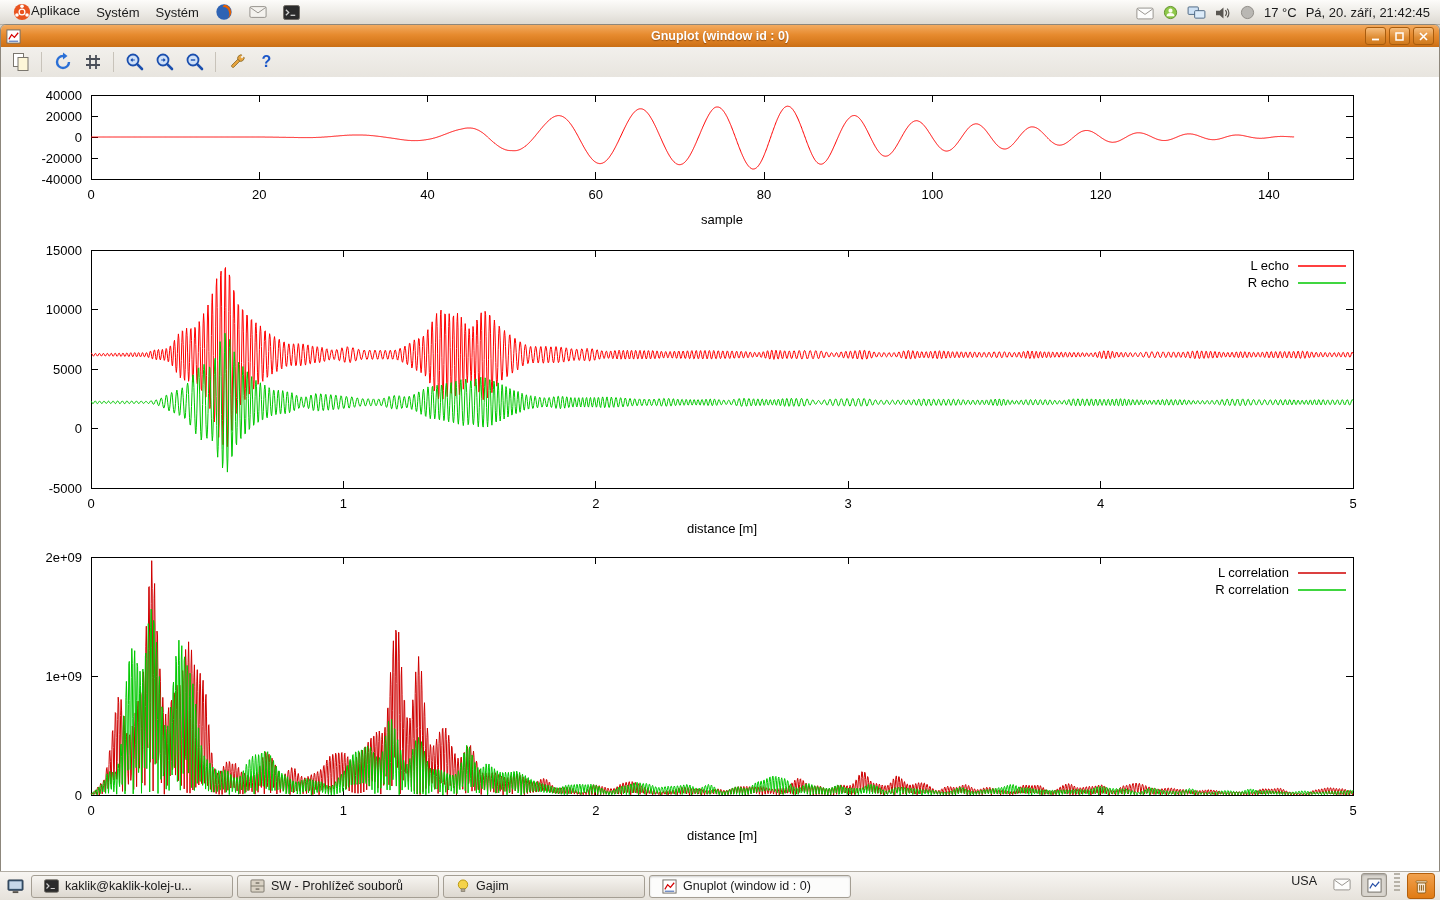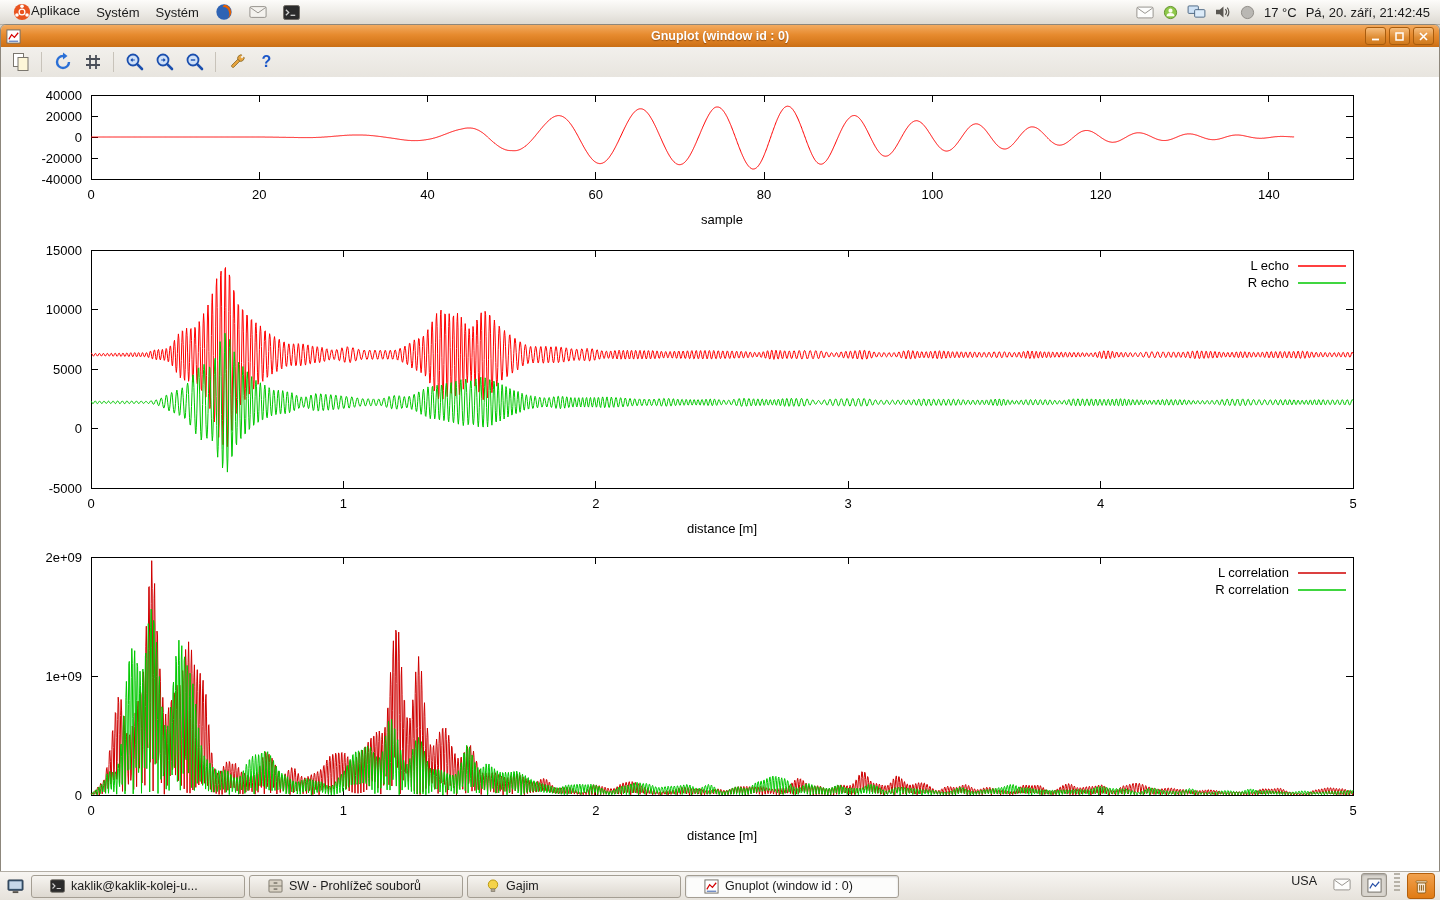--- a/index.html
+++ b/index.html
@@ -10,21 +10,21 @@
   }
   
   #top-panel{
     position:absolute;top:0;left:0;right:0;height:24px;
     background:linear-gradient(#fdfcfa,#eceae5 55%,#ddd9d2);
     border-bottom:1px solid #b3aea5;
     display:flex;align-items:center;padding:0 6px;gap:2px;
   }
   .panel-item{display:flex;padding:2px 7px;border-radius:3px;}
   .panel-item svg{display:block;}
-  .panel-right{margin-left:auto;display:flex;align-items:center;gap:9px;padding-right:4px;padding-left:25px;}
+  .panel-right{margin-left:auto;display:flex;align-items:flex-end;gap:9px;padding-right:4px;padding-left:25px;}
   .panel-right svg{display:block;}
   
   #gnuplot-window{
     position:absolute;top:24px;left:0;width:1438px;height:846px;
     border:1px solid #8d877c;border-radius:6px 6px 0 0;background:#ece9e3;
   }
   #titlebar{
     position:absolute;top:0;left:0;right:0;height:22px;border-radius:5px 5px 0 0;
     background:linear-gradient(180deg,#f3ab60,#e68a2e 45%,#d4771b 85%,#c96e15);
     display:flex;align-items:center;padding:0 5px;
@@ -55,21 +55,21 @@
   
   #taskbar{
     position:absolute;bottom:0;left:0;right:0;height:28px;
     background:linear-gradient(#f7f5f2,#e6e2db);border-top:1px solid #b3aea5;
     display:flex;align-items:center;gap:4px;padding:0 3px;font-size:12.5px;
   }
   .tray-btn{width:24px;height:22px;display:flex;align-items:center;justify-content:center;border-radius:3px;}
   .task-btn{
     height:21px;width:176px;flex:none;border:1px solid #a49e93;border-radius:3px;
     background:linear-gradient(#f6f4f0,#ddd8d0);
-    display:flex;align-items:center;gap:6px;padding:0 18px;overflow:hidden;
+    display:flex;align-items:center;gap:6px;padding:0 12px;overflow:hidden;
   }
   .task-btn .task-label{white-space:nowrap;overflow:hidden;text-overflow:ellipsis;}
   .task-btn.active{background:#fcfcfb;box-shadow:inset 0 1px 2px rgba(0,0,0,.18);}
   .taskbar-right{margin-left:auto;display:flex;gap:7px;padding-right:2px;}
   .kb-layout{padding:1px 6px;}
   .applet-handle{width:6px;height:20px;background:
     repeating-linear-gradient(180deg,#b7b2a8 0 2px,transparent 2px 4px);}
   .trash-btn{
     width:26px;height:24px;border-radius:3px;display:flex;align-items:center;justify-content:center;
     background:linear-gradient(#f1a14e,#e07b14);border:1px solid #b35f0c;

